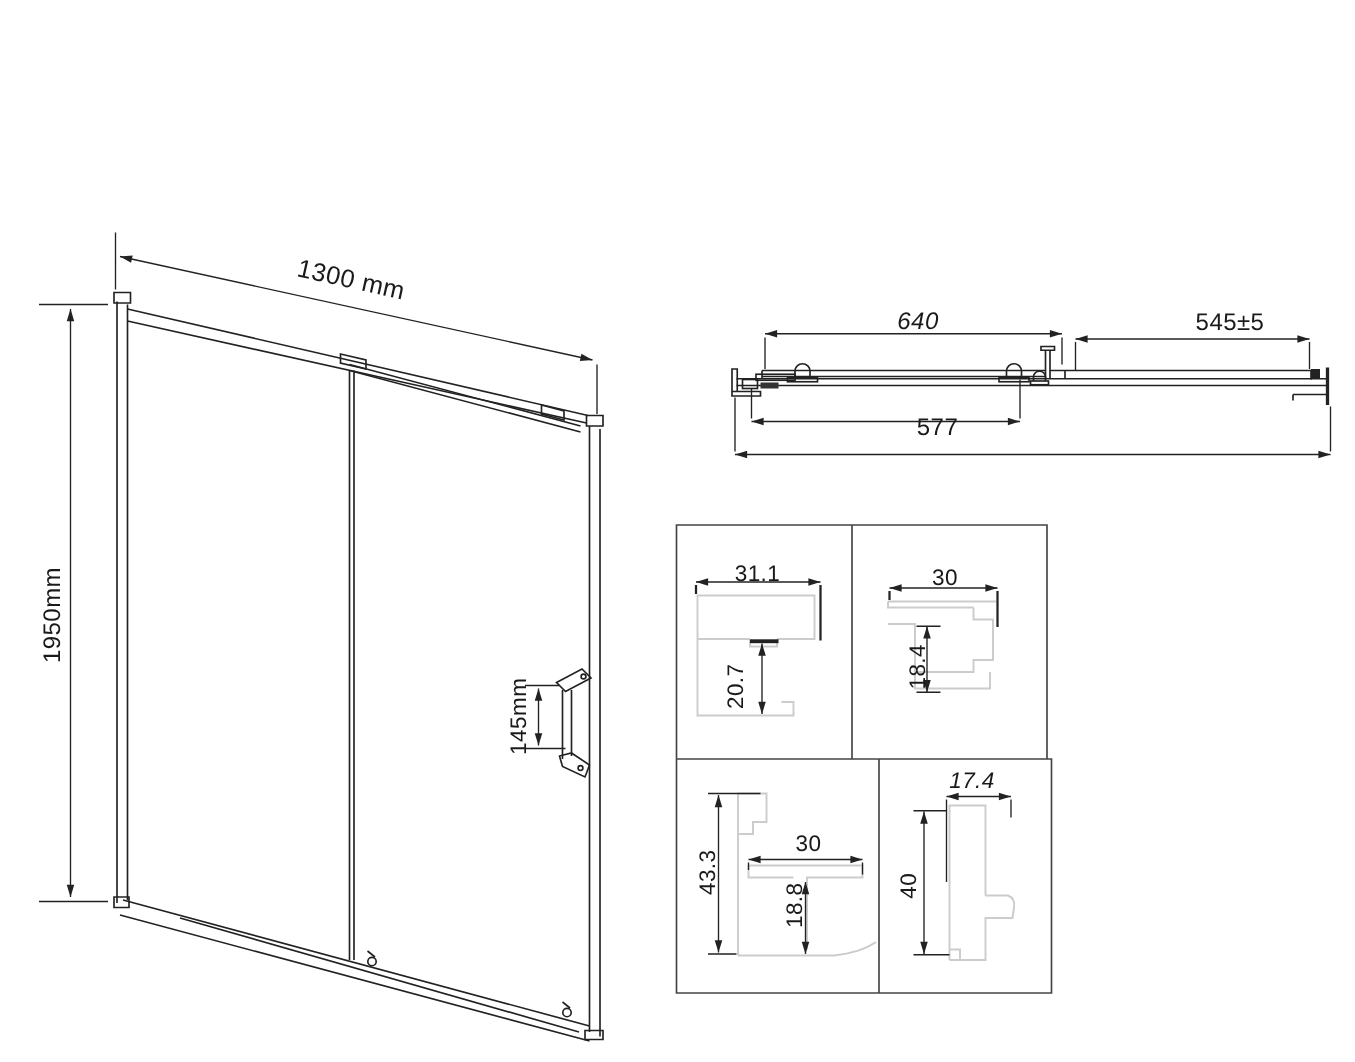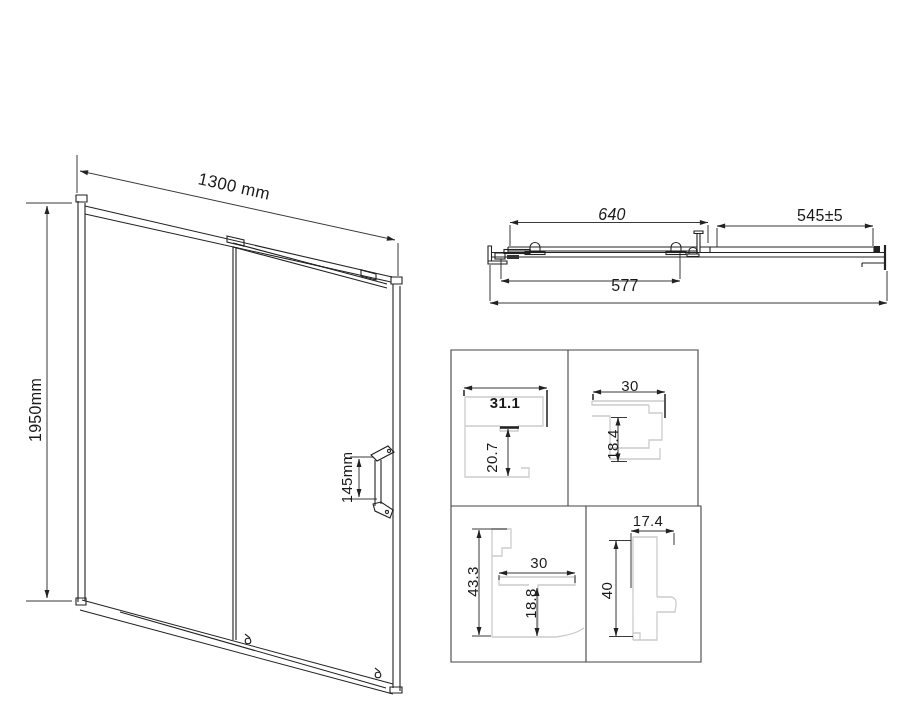--- a/index.html
+++ b/index.html
@@ -155,31 +155,31 @@
 
   <div class="dim small rotccw" style="left:316px; top:469px; width:60px;">145mm</div>
 
   <div class="dim" style="left:572px; top:206px; width:80px;font-style:italic;">640</div>
 
   <div class="dim" style="left:775px; top:207px; width:90px;">545±5</div>
 
   <div class="dim" style="left:585px; top:266px; width:80px;margin-top:11px;">577</div>
 
 
-  <div class="dim small" style="left:477px; top:394px; width:56px;font-weight:bold;">31.1</div>
+  <div class="dim small" style="left:477px; top:374px; width:56px;">31.1</div>
 
   <div class="dim small rotccw" style="left:463px; top:449px; width:56px;">20.7</div>
 
   <div class="dim small" style="left:610px; top:377px; width:40px;">30</div>
 
   <div class="dim small rotccw" style="left:584px; top:436px; width:56px;">18.4</div>
 
   <div class="dim small rotccw" style="left:444px; top:573px; width:56px;">43.3</div>
 
   <div class="dim small" style="left:519px; top:554px; width:40px;">30</div>
 
   <div class="dim small rotccw" style="left:502px; top:595px; width:56px;">18.8</div>
 
-  <div class="dim small" style="left:620px; top:512px; width:56px;">17.4</div>
+  <div class="dim small" style="left:620px; top:512px; width:56px;font-style:italic;">17.4</div>
 
   <div class="dim small rotccw" style="left:581px; top:582px; width:50px;">40</div>
 
 </div>
 
 </body></html>

